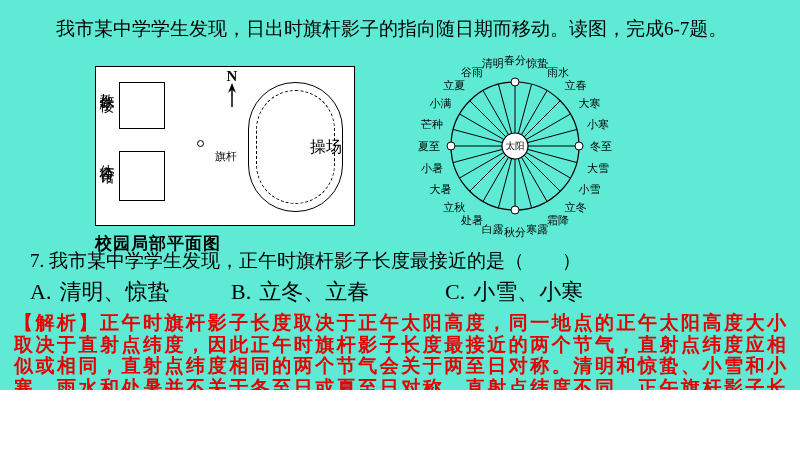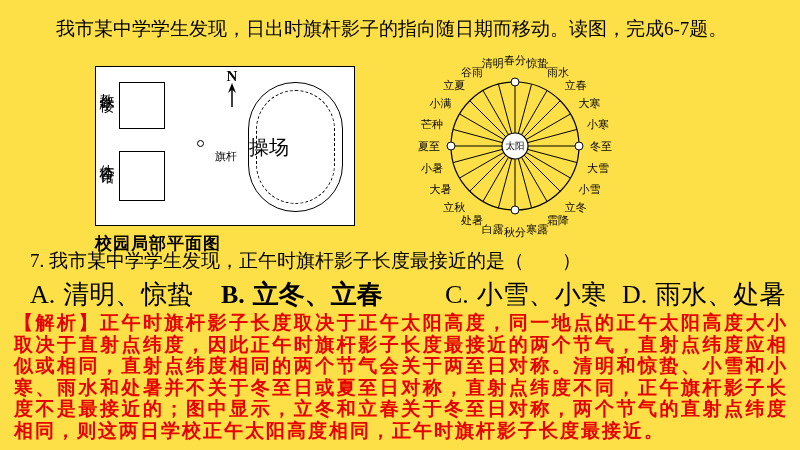--- a/index.html
+++ b/index.html
@@ -1,47 +1,47 @@
 <!DOCTYPE html>
 <html><head>
 <meta charset="utf-8">
 <style>
   html,body{margin:0;padding:0;background:#fff;}
-  .page{position:relative;width:800px;height:450px;background:#fde047;overflow:hidden;
+  .page{position:relative;width:800px;height:390px;background:#5eead4;overflow:hidden;
         font-family:"Liberation Serif","DejaVu Serif",serif;color:#000;}
 
   .intro{position:absolute;left:56px;top:16px;margin:0;font-size:19px;white-space:nowrap;}
 
   
   .plan{position:absolute;left:95px;top:66px;width:262px;}
   .plan-box{position:relative;width:260px;height:160px;border:1.5px solid #000;box-sizing:border-box;background:#fff;}
   .vlabel{position:absolute;writing-mode:vertical-rl;text-orientation:upright;font-size:15px;letter-spacing:2px;line-height:15px;}
   .teach{left:3px;top:15px;}
   .gymv{left:3px;top:85px;}
   .brect{position:absolute;border:1.5px solid #000;box-sizing:border-box;background:#fff;}
   .teach-rect{left:23px;top:15px;width:46px;height:47px;}
   .gym-rect{left:23px;top:84px;width:46px;height:50px;}
   .north{position:absolute;left:127px;top:2px;width:18px;text-align:center;}
   .nletter{font-size:15px;font-weight:bold;display:block;line-height:14px;}
   .flag-circle{position:absolute;left:101px;top:73px;width:7px;height:7px;border:1.3px solid #000;border-radius:50%;box-sizing:border-box;}
   .flag-label{position:absolute;left:95px;top:82px;font-size:11px;margin-left:24px;}
   .stadium{position:absolute;left:152px;top:15px;width:95px;height:130px;border:1.6px solid #000;border-radius:47px;box-sizing:border-box;}
   .stadium-inner{position:absolute;left:7px;top:7px;right:7px;bottom:7px;border:1.4px dashed #000;border-radius:40px;}
-  .stadium-label{position:absolute;left:0;top:50%;width:100%;transform:translateY(-50%);text-align:left;font-size:20px;}
+  .stadium-label{position:absolute;left:0;top:50%;width:100%;transform:translateY(-50%);text-align:right;font-size:16px;}
   .caption{width:260px;text-align:left;font-size:17px;font-weight:600;margin-top:6px;letter-spacing:1px;}
 
   
   .wheel{position:absolute;left:403px;top:32px;}
   .wheel text{font-family:"Liberation Serif","DejaVu Serif",serif;fill:#000;}
 
   
   .q-line{position:absolute;left:30px;top:248px;font-size:19px;white-space:nowrap;}
-  .options{position:absolute;left:0;top:277px;width:800px;height:24px;font-size:26px;}
+  .options{position:absolute;left:0;top:277px;width:800px;height:24px;font-size:22px;}
   .opt{position:absolute;white-space:nowrap;}
-  .opt-a{left:30px;} .opt-b{left:221px;font-weight:bold;} .opt-c{left:432px;margin-left:13px;} .opt-d{left:622px;}
+  .opt-a{left:30px;} .opt-b{left:231px;} .opt-c{left:432px;margin-left:13px;} .opt-d{left:622px;}
   .opt .lbl{margin-right:8px;}
 
   
   .analysis{position:absolute;left:14px;top:312px;width:774px;margin:0;
             font-family:"Liberation Sans","DejaVu Sans",sans-serif;
             font-size:19px;font-weight:bold;line-height:21.5px;letter-spacing:2px;
             text-align:justify;}
 </style>
 </head>
 <body>
@@ -136,18 +136,17 @@
 
   <div class="q-line">
     <span>7.</span>
     <span>我市某中学学生发现，正午时旗杆影子长度最接近的是（　　）</span>
   </div>
 
   <div class="options">
     <span class="opt opt-a"><span class="lbl">A.</span><span>清明、惊蛰</span></span>
     <span class="opt opt-b"><span class="lbl">B.</span><span>立冬、立春</span></span>
     <span class="opt opt-c"><span class="lbl">C.</span><span>小雪、小寒</span></span>
-    <span class="opt opt-d"><span class="lbl">D.</span><span>雨水、处暑</span></span>
   </div>
 
   <p class="analysis" style="color: rgb(230, 0, 0);"><span>【解析】</span><span>正午时旗杆影子长度取决于正午太阳高度，同一地点的正午太阳高度大小取决于直射点纬度，因此正午时旗杆影子长度最接近的两个节气，直射点纬度应相似或相同，直射点纬度相同的两个节气会关于两至日对称。清明和惊蛰、小雪和小寒、雨水和处暑并不关于冬至日或夏至日对称，直射点纬度不同，正午旗杆影子长度不是最接近的；图中显示，立冬和立春关于冬至日对称，两个节气的直射点纬度相同，则这两日学校正午太阳高度相同，正午时旗杆影子长度最接近。</span></p>
 
 </div>
 
 </body></html>

